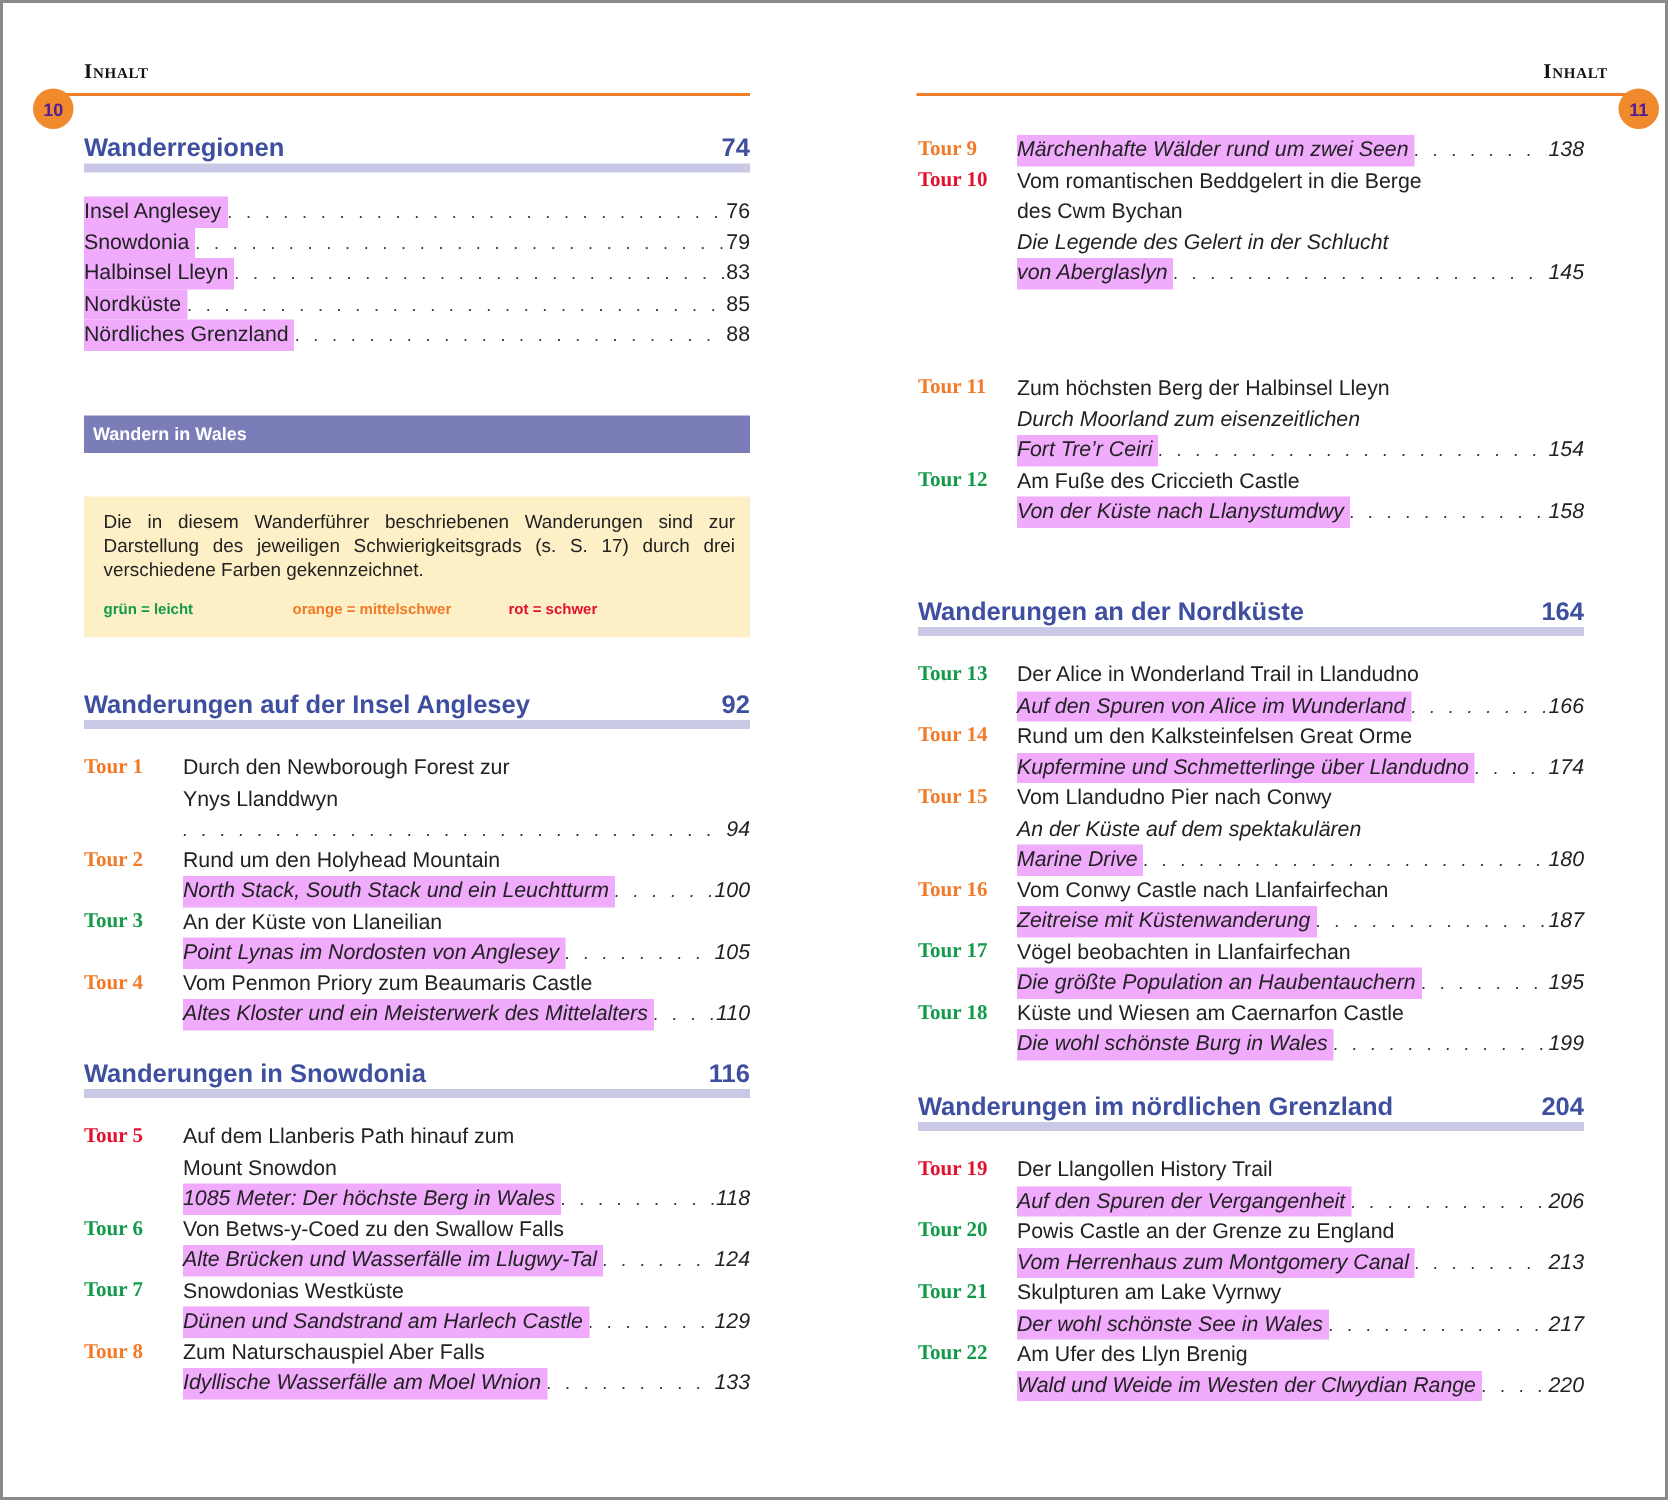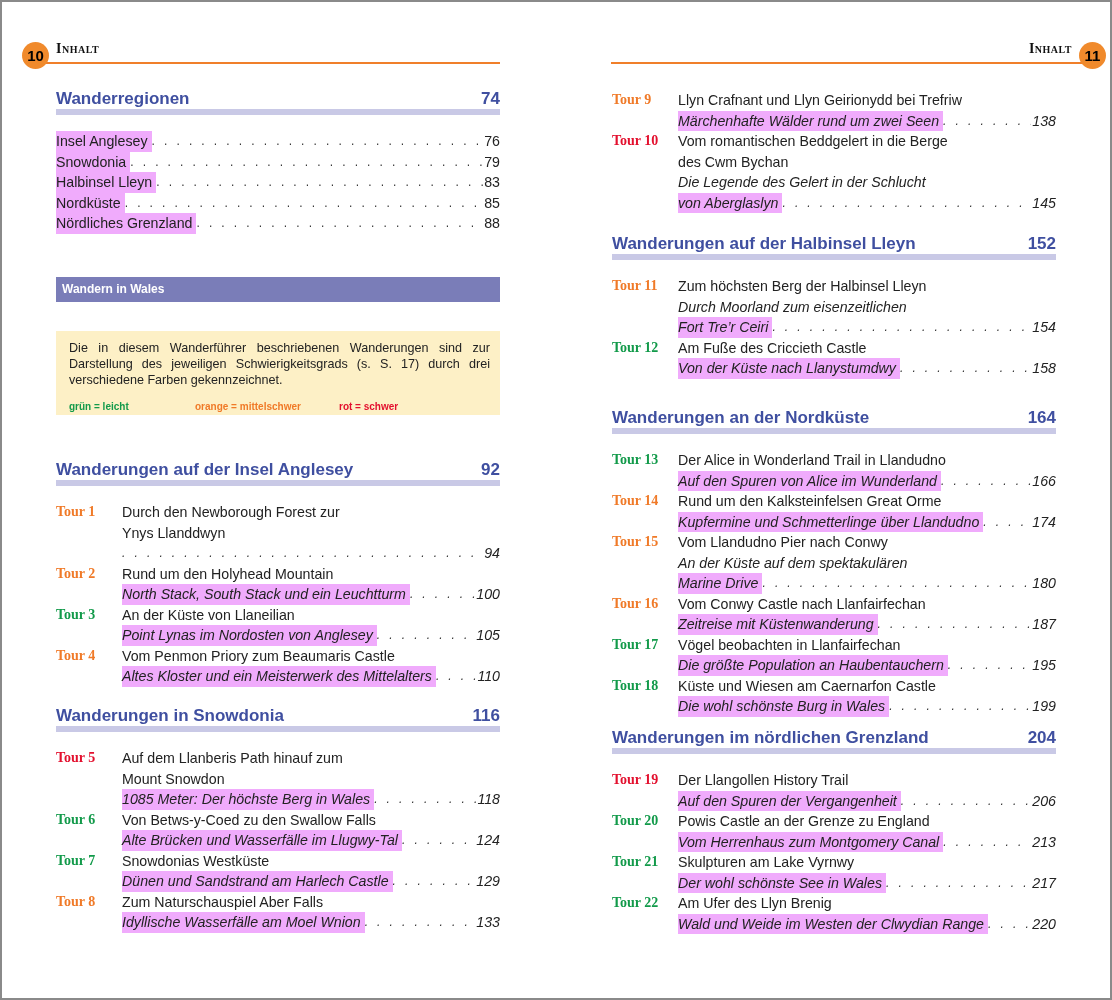--- a/index.html
+++ b/index.html
@@ -8,22 +8,22 @@
   .frame{position:absolute;left:0;top:0;width:1108px;height:996px;border:2px solid #8a8a8a;border-right-width:3px;border-bottom-width:3px;}
   .page{position:absolute;top:0;height:1000px;}
   .page-left{left:0;width:556px;}
   .page-right{left:556px;width:556px;}
   .running-head{position:absolute;top:40px;height:24px;}
   .page-left .running-head{left:22px;width:478px;}
   .page-right .running-head{left:55px;width:500px;}
   .rh-line{position:absolute;bottom:0;height:2px;background:#f07f2a;}
   .page-left .rh-line{left:14px;right:0;}
   .page-right .rh-line{left:0;right:22px;}
-  .page-num{position:absolute;width:27px;height:27px;border-radius:50%;background:#f08a2c;color:#000000;
-            font-weight:bold;font-size:15px;display:flex;align-items:center;justify-content:center;top:2px;}
+  .page-num{position:absolute;width:27px;height:27px;border-radius:50%;background:#f08a2c;color:#4c1d95;
+            font-weight:bold;font-size:12px;display:flex;align-items:center;justify-content:center;top:19px;}
   .page-left .page-num{left:0;}
   .page-right .page-num{right:5px;}
   .rh-title{position:absolute;top:1px;font-family:"Liberation Serif",serif;font-weight:bold;font-size:14px;
             letter-spacing:0.5px;color:#111;font-variant:small-caps;}
   .page-left .rh-title{left:34px;}
   .page-right .rh-title{right:39px;}
   .content{position:absolute;}
   .page-left .content{left:56px;width:444px;}
   .page-right .content{left:56px;width:444px;}
   .sec-head{position:relative;height:27px;font-weight:bold;font-size:17px;color:#3f4fa0;}
@@ -34,21 +34,21 @@
   .row.lead{display:flex;}
   .lead .lbl{background:#f0abfc;padding-right:4px;position:relative;z-index:1;}
   .lead .dots{flex:1;overflow:hidden;color:#333;letter-spacing:2.9px;font-size:12px;}
   .lead .pg{padding-left:1px;background:#fff;}
   .it{font-style:italic;}
   .tour{position:relative;}
   .tour .tl{position:absolute;left:0;top:0;font-weight:bold;font-size:14px;font-family:"Liberation Serif",serif;line-height:20.5px;}
   .tour .body{margin-left:66px;}
   .green{color:#129a4a;} .orange{color:#f07a28;} .red{color:#e3102e;}
   .band{height:25px;background:#7a7db8;color:#fff;font-weight:bold;font-size:12px;line-height:25px;padding-left:6px;}
-  .note{background:#fdf0c6;padding:9px 10px 0 13px;font-size:12.6px;line-height:16px;color:#222;}
+  .note{background:#fdf0c6;padding:9px 10px 10px 13px;font-size:12.6px;line-height:16px;color:#222;}
   .legend{display:flex;margin-top:11px;font-weight:bold;font-size:10px;}
 </style>
 </head>
 <body>
 
 <div class="frame"></div>
 
 <div class="page page-left">
   <div class="running-head">
     <div class="rh-line"></div>
@@ -222,21 +222,20 @@
     <div class="rh-line"></div>
     <div class="page-num">11</div>
     <div class="rh-title">Inhalt</div>
   </div>
 
   <div class="content" style="top:90px;">
     <div class="tours">
         <div class="tour">
           <span class="tl orange">Tour 9</span>
           <div class="body">
-            <div class="row">Llyn Crafnant und Llyn Geirionydd bei Trefriw</div>
             <div class="row lead it">
               <span class="lbl">Märchenhafte Wälder rund um zwei Seen</span>
               <span class="dots"> . . . . . . . . . . . . . . . . . . . . . . . . . . . . . . . . . . . . . . . . . . . . . . . . . . . . . . . . . . . .</span>
               <span class="pg">138</span>
             </div>
           </div>
         </div>
         <div class="tour">
           <span class="tl red">Tour 10</span>
           <div class="body">
@@ -247,25 +246,20 @@
               <span class="lbl">von Aberglaslyn</span>
               <span class="dots"> . . . . . . . . . . . . . . . . . . . . . . . . . . . . . . . . . . . . . . . . . . . . . . . . . . . . . . . . . . . .</span>
               <span class="pg">145</span>
             </div>
           </div>
         </div>
       </div>
   </div>
 
   <div class="content" style="top:233px;">
-    <div class="sec-head">
-      <div class="bar"></div>
-      <span class="t">Wanderungen auf der Halbinsel Lleyn</span>
-      <span class="n">152</span>
-    </div>
     <div style="height:16px"></div>
     <div class="tours">
         <div class="tour">
           <span class="tl orange">Tour 11</span>
           <div class="body">
             <div class="row">Zum höchsten Berg der Halbinsel Lleyn</div>
             <div class="row it">Durch Moorland zum eisenzeitlichen</div>
             <div class="row lead it">
               <span class="lbl">Fort Tre’r Ceiri</span>
               <span class="dots"> . . . . . . . . . . . . . . . . . . . . . . . . . . . . . . . . . . . . . . . . . . . . . . . . . . . . . . . . . . . .</span>
@@ -280,21 +274,21 @@
             <div class="row lead it">
               <span class="lbl">Von der Küste nach Llanystumdwy</span>
               <span class="dots"> . . . . . . . . . . . . . . . . . . . . . . . . . . . . . . . . . . . . . . . . . . . . . . . . . . . . . . . . . . . .</span>
               <span class="pg">158</span>
             </div>
           </div>
         </div>
       </div>
   </div>
 
-  <div class="content" style="top:397px;margin-top:10px;">
+  <div class="content" style="top:397px;">
     <div class="sec-head">
       <div class="bar"></div>
       <span class="t">Wanderungen an der Nordküste</span>
       <span class="n">164</span>
     </div>
     <div style="height:16px"></div>
     <div class="tours">
         <div class="tour">
           <span class="tl green">Tour 13</span>
           <div class="body">

